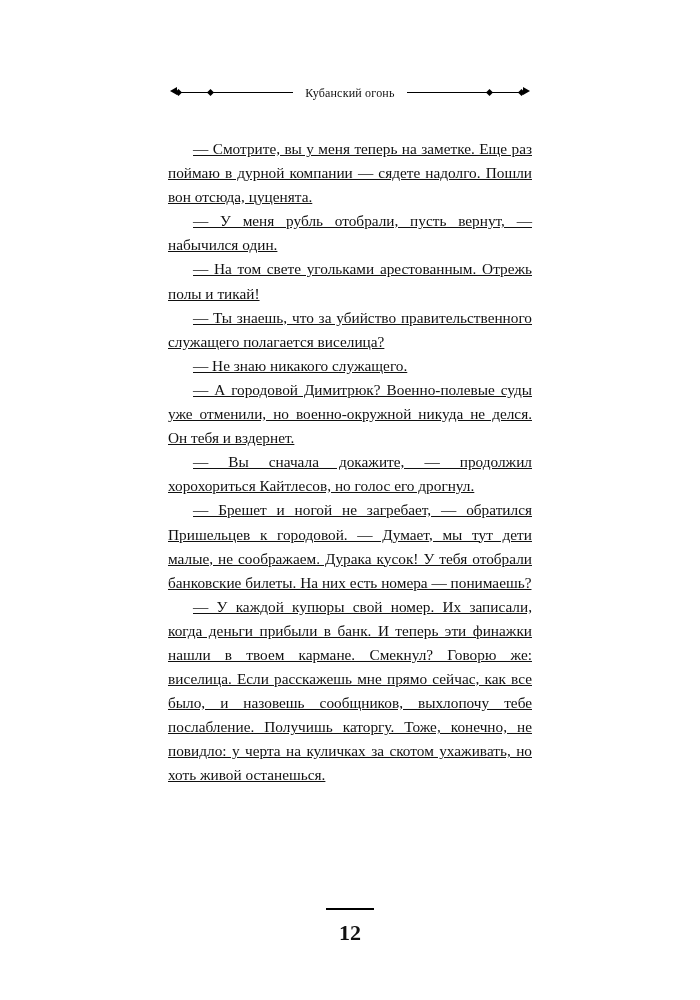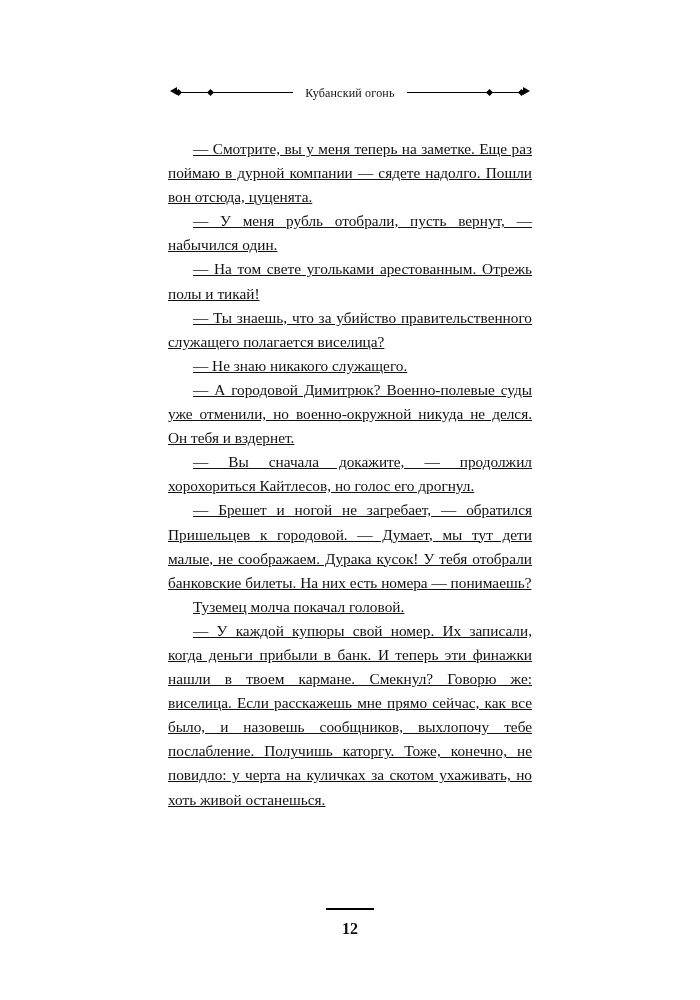--- a/index.html
+++ b/index.html
@@ -110,21 +110,21 @@
     width: 700px;
     text-align: center;
   }
   .footer-rule {
     width: 48px;
     height: 2px;
     background: #000;
     margin: 0 auto 10px auto;
   }
   .page-number {
-    font-size: 16px;
+    font-size: 22px;
     font-weight: bold;
     font-family: "Liberation Serif", "DejaVu Serif", serif;
     text-align: center;
   }
 </style>
 </head>
 <body>
 
 <div class="page">
 
@@ -142,21 +142,20 @@
 
   <div class="body-text">
     <p>— Смотрите, вы у меня теперь на заметке. Еще раз поймаю в дурной компании — сядете надолго. Пошли вон отсюда, цуценята.</p>
     <p>— У меня рубль отобрали, пусть вернут, — набычился один.</p>
     <p>— На том свете угольками арестованным. Отрежь полы и тикай!</p>
     <p>— Ты знаешь, что за убийство правительственного служащего полагается виселица?</p>
     <p>— Не знаю никакого служащего.</p>
     <p>— А городовой Димитрюк? Военно-полевые суды уже отменили, но военно-окружной никуда не делся. Он тебя и вздернет.</p>
     <p>— Вы сначала докажите, — продолжил хорохориться Кайтлесов, но голос его дрогнул.</p>
     <p>— Брешет и ногой не загребает, — обратился Пришельцев к городовой. — Думает, мы тут дети малые, не соображаем. Дурака кусок! У тебя отобрали банковские билеты. На них есть номера — понимаешь?</p>
-    <p>Туземец молча покачал головой.</p>
     <p>— У каждой купюры свой номер. Их записали, когда деньги прибыли в банк. И теперь эти финажки нашли в твоем кармане. Смекнул? Говорю же: виселица. Если расскажешь мне прямо сейчас, как все было, и назовешь сообщников, выхлопочу тебе послабление. Получишь каторгу. Тоже, конечно, не повидло: у черта на куличках за скотом ухаживать, но хоть живой останешься.</p>
   </div>
 
   <div class="footer">
     <div class="footer-rule"></div>
     <div class="page-number">12</div>
   </div>
 
 </div>
 

